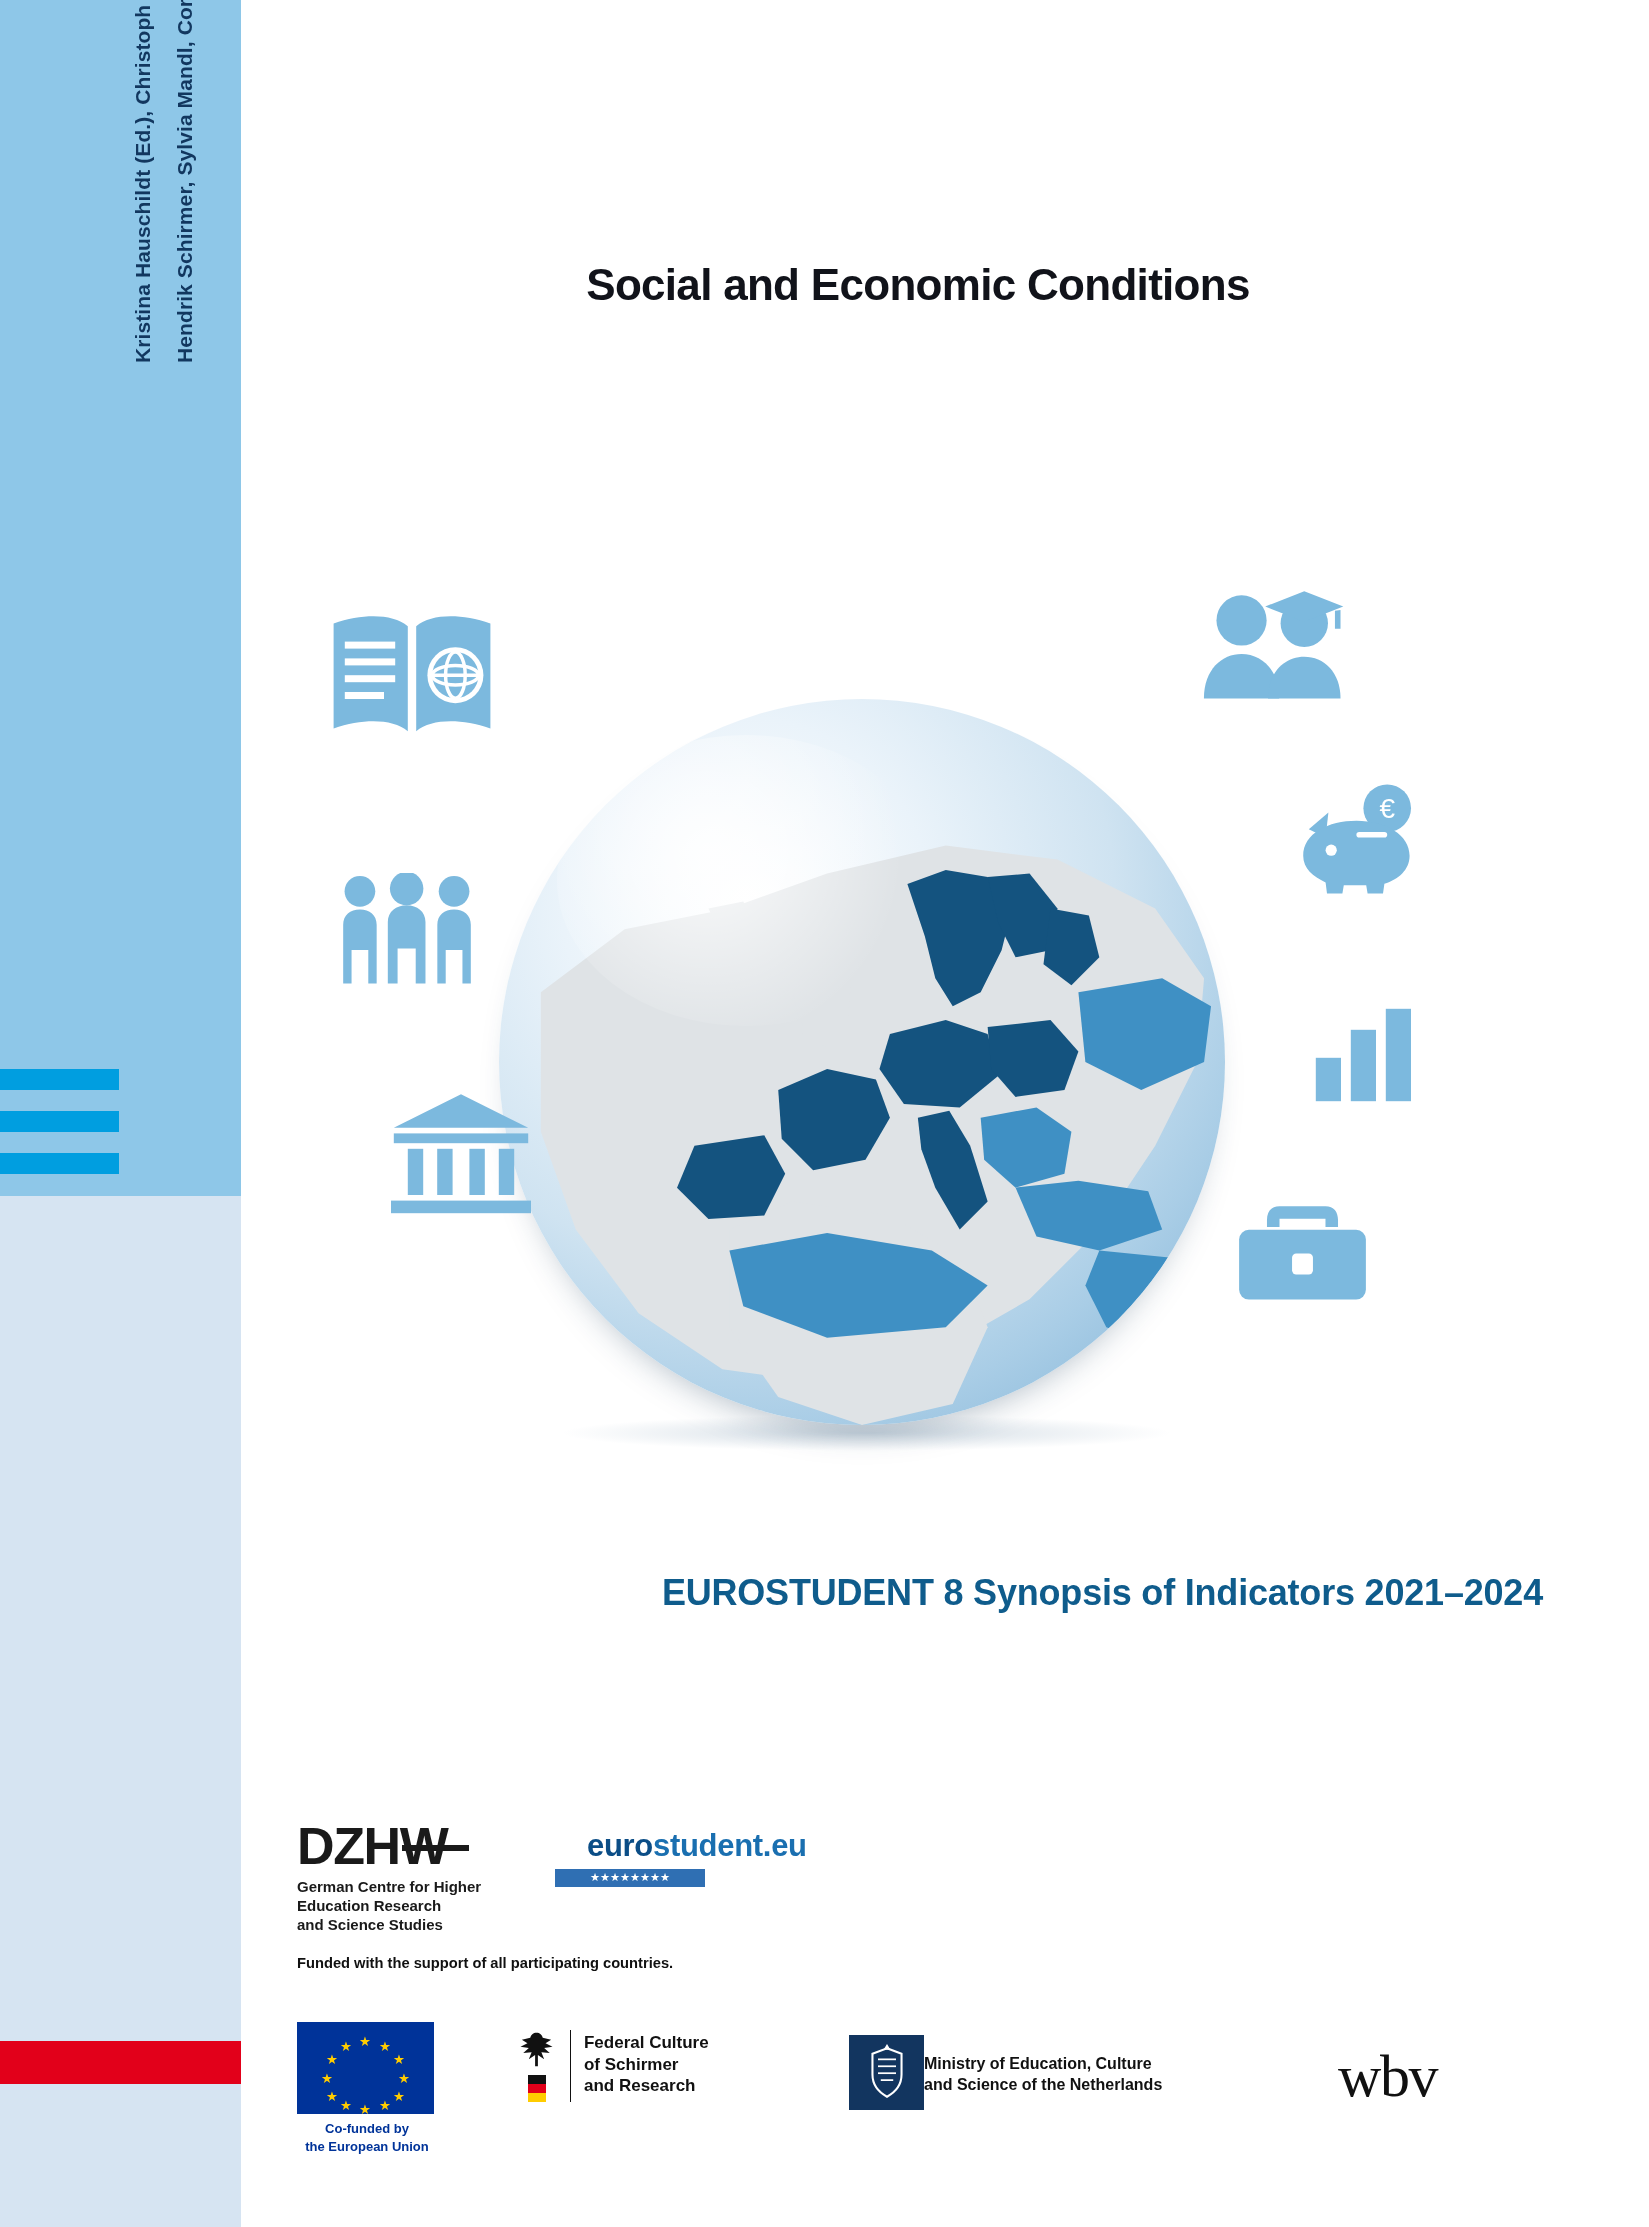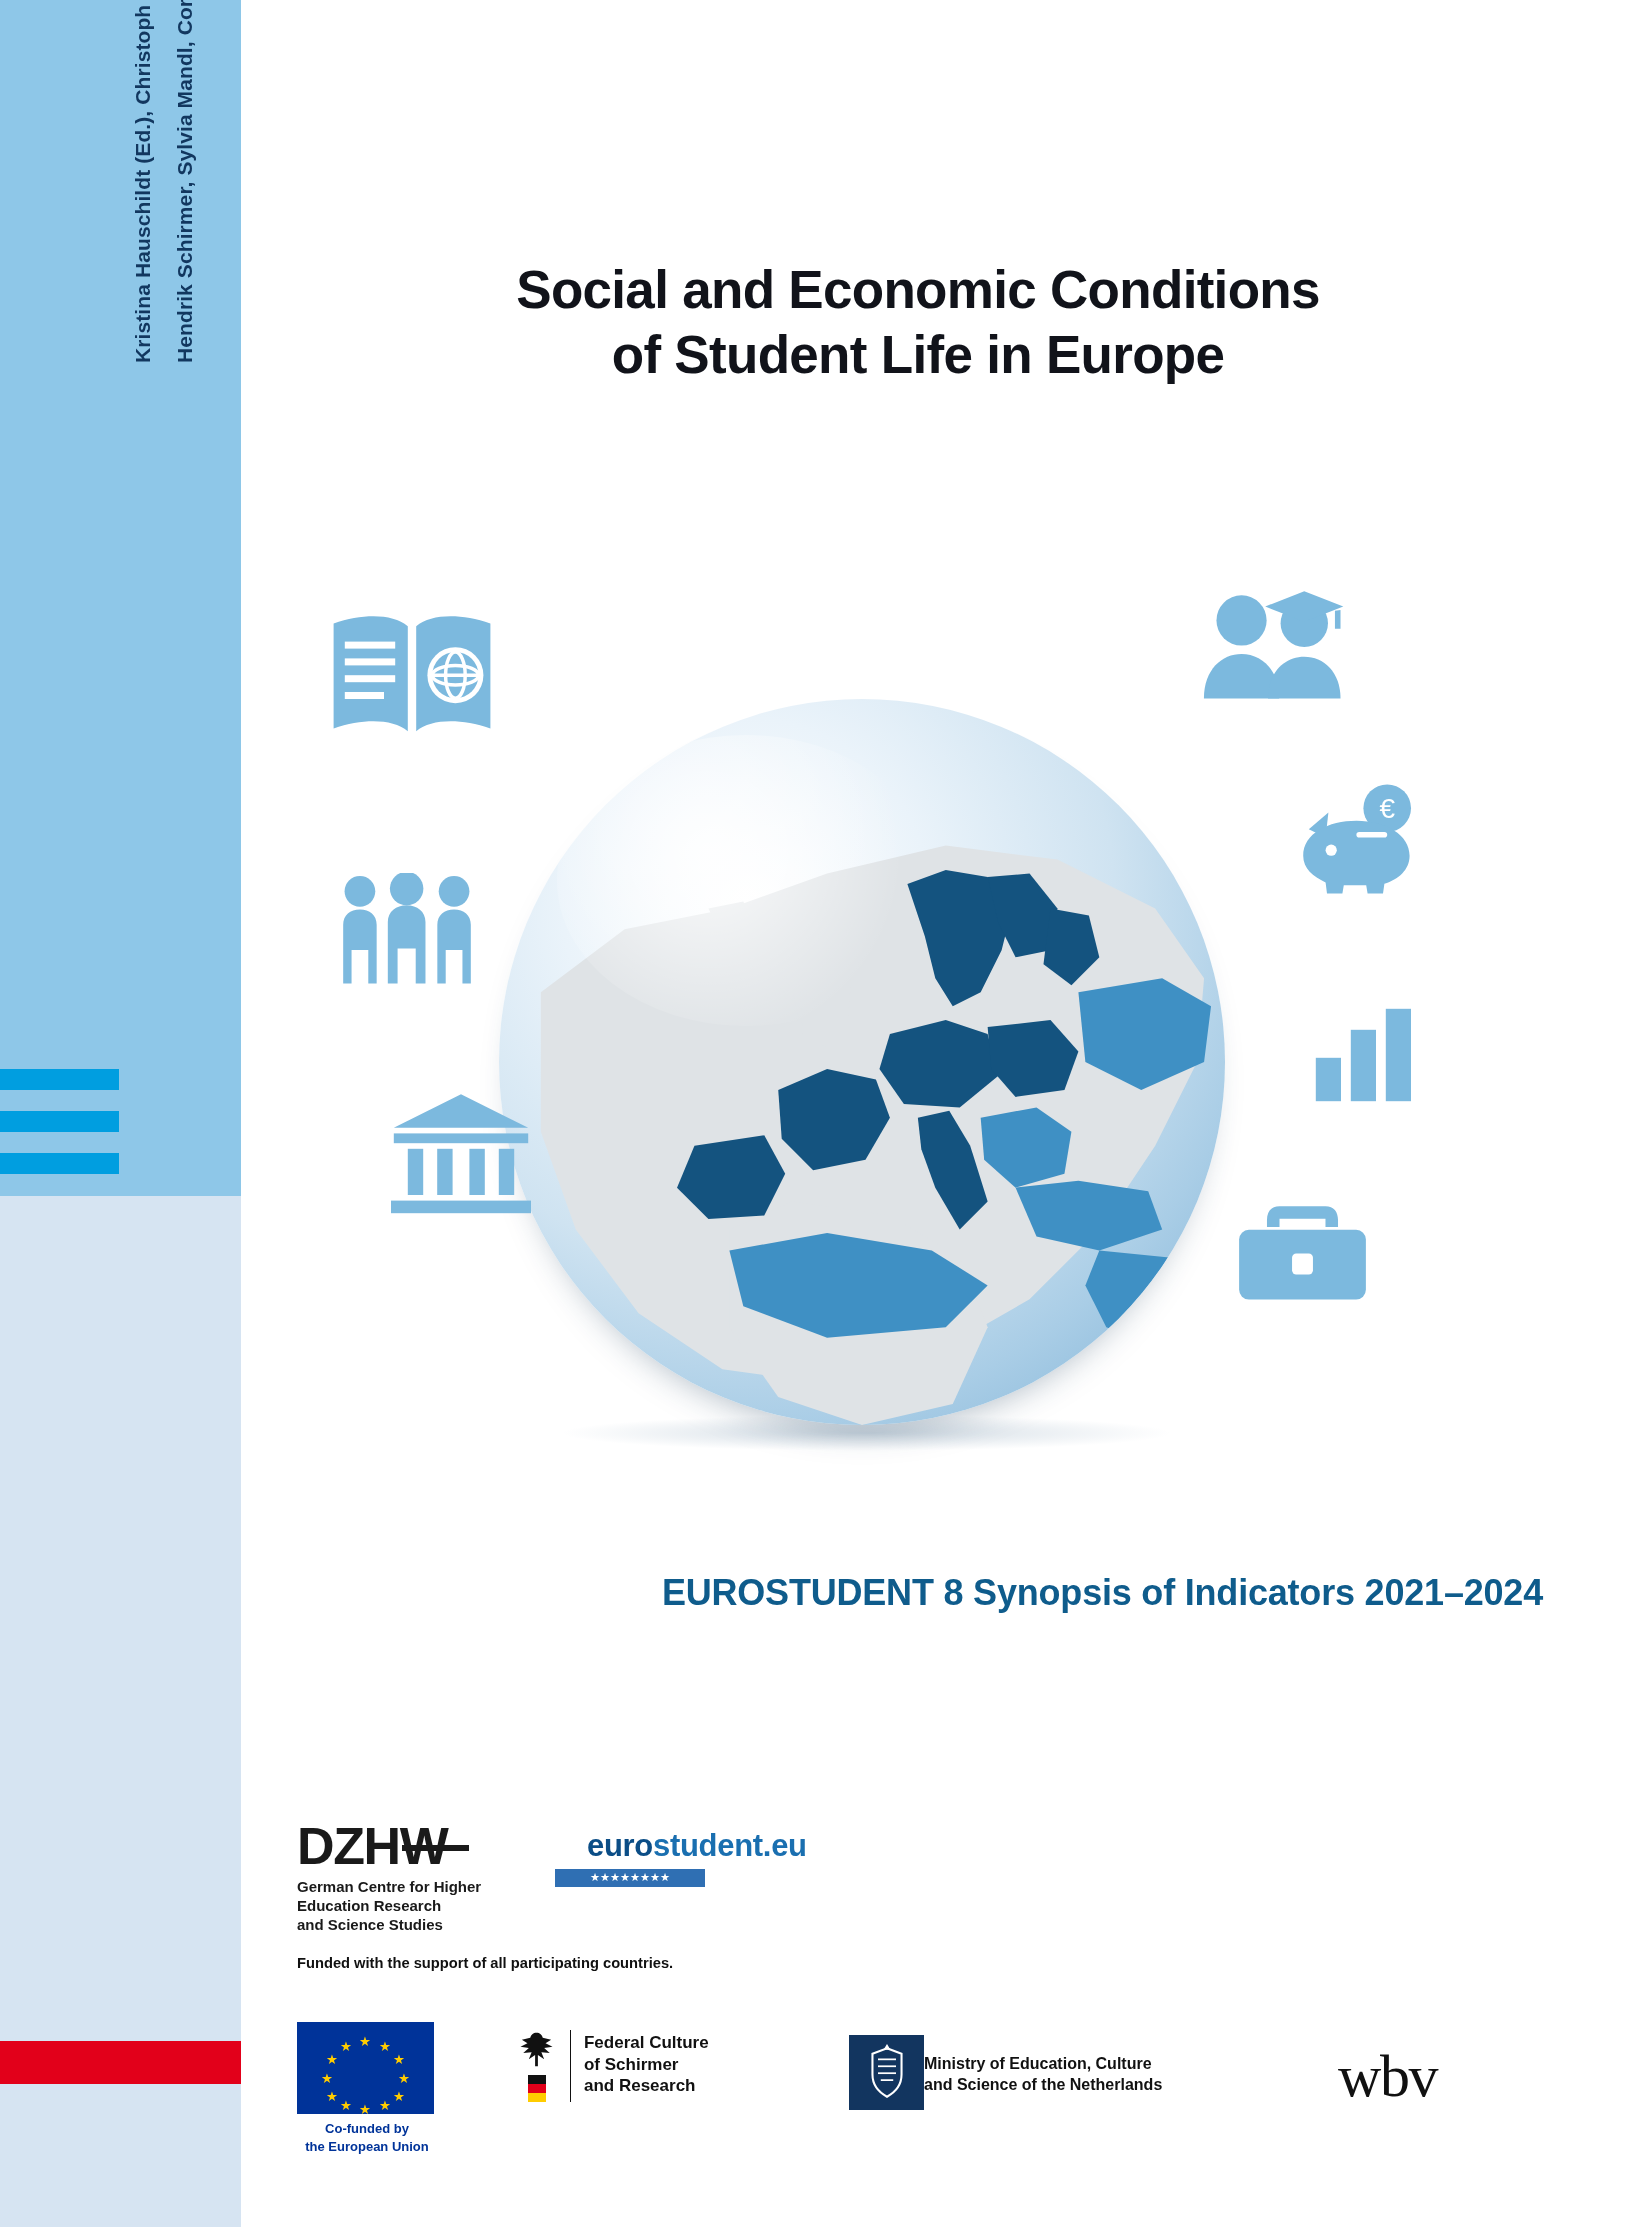--- a/index.html
+++ b/index.html
@@ -81,21 +81,21 @@
 
   
   .title {
     position: absolute;
     left: 293px;
     top: 258px;
     width: 1250px;
     text-align: center;
     color: #11131a;
     font-weight: bold;
-    font-size: 53px;
+    font-size: 44px;
     line-height: 1.22;
     letter-spacing: -0.7px;
   }
 
   
   .illus {
     position: absolute;
     left: 328px;
     top: 587px;
     width: 1187px;
@@ -314,21 +314,20 @@
     <div class="dash d3"></div>
   </div>
 
   <div class="authors">
     <span>Kristina Hauschildt (Ed.), Christoph Gwosć,</span>
     <span class="line2">Hendrik Schirmer, Sylvia Mandl, Cordelia Menz</span>
   </div>
 
   <div class="title">
     <div>Social and Economic Conditions</div>
-    <div>of Student Life in Europe</div>
   </div>
 
   <div class="illus">
 
     <div class="globe-shadow"></div>
 
     <div class="globe">
       <svg viewBox="0 0 1040 1040" width="726" height="726" aria-hidden="true">
         <defs>
           <clipPath id="globeClip">

